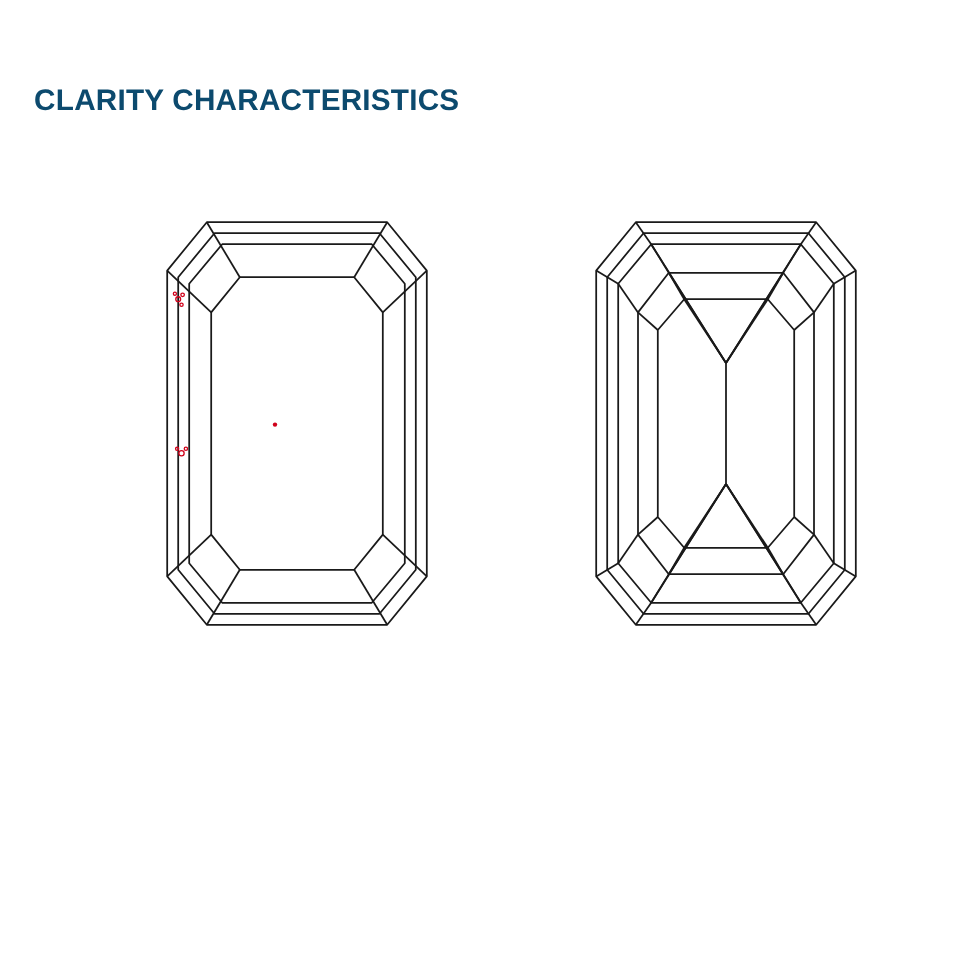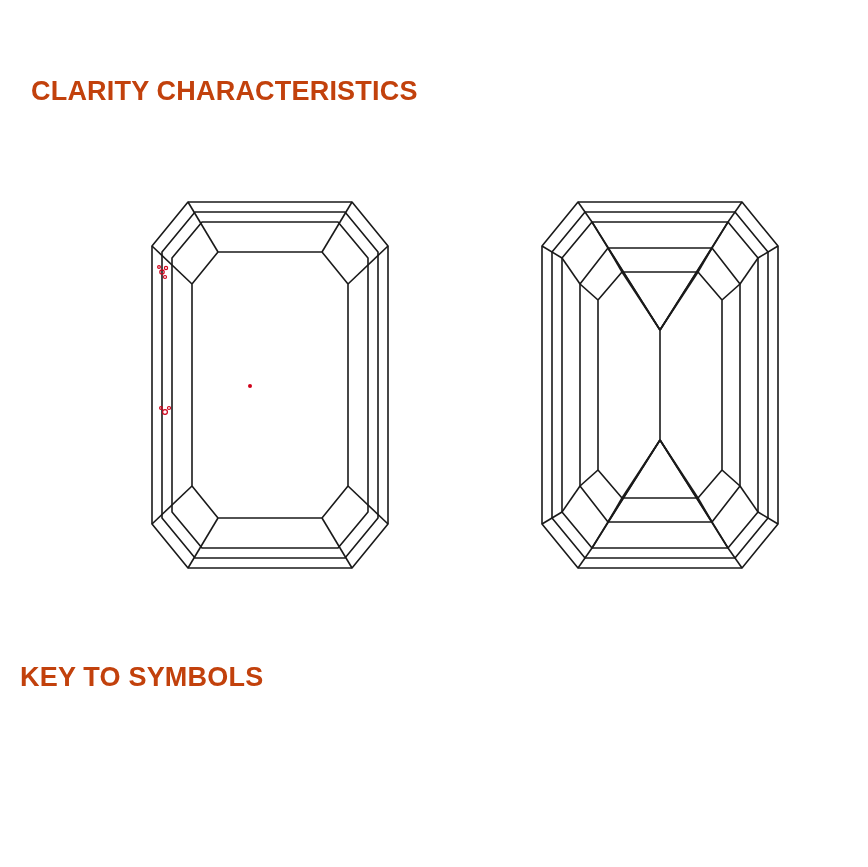--- a/index.html
+++ b/index.html
@@ -18,21 +18,21 @@
   .page {
     position: relative;
     width: 868px;
     height: 867px;
   }
   .heading {
     position: absolute;
     font-weight: bold;
     font-size: 27px;
     letter-spacing: 0.2px;
-    color: #c2410c;
+    color: #0c4a6e;
     white-space: nowrap;
   }
   #clarity-title {
     left: 31px;
     top: 76px;
   }
   #key-title {
     left: 20px;
     top: 662px;
   }
@@ -164,16 +164,15 @@
       <line class="stone-line" x1="182" y1="58" x2="168" y2="82"></line>
       <line class="stone-line" x1="210" y1="94" x2="192" y2="110"></line>
       <line class="stone-line" x1="210" y1="296" x2="192" y2="280"></line>
       <line class="stone-line" x1="182" y1="332" x2="168" y2="308"></line>
       <line class="stone-line" x1="78" y1="332" x2="92" y2="308"></line>
       <line class="stone-line" x1="50" y1="296" x2="68" y2="280"></line>
       <line class="stone-line" x1="50" y1="94" x2="68" y2="110"></line>
     </svg>
   </div>
 
-  <div class="heading" id="key-title">KEY TO SYMBOLS</div>
 
 
 </div>
 
 </body></html>

